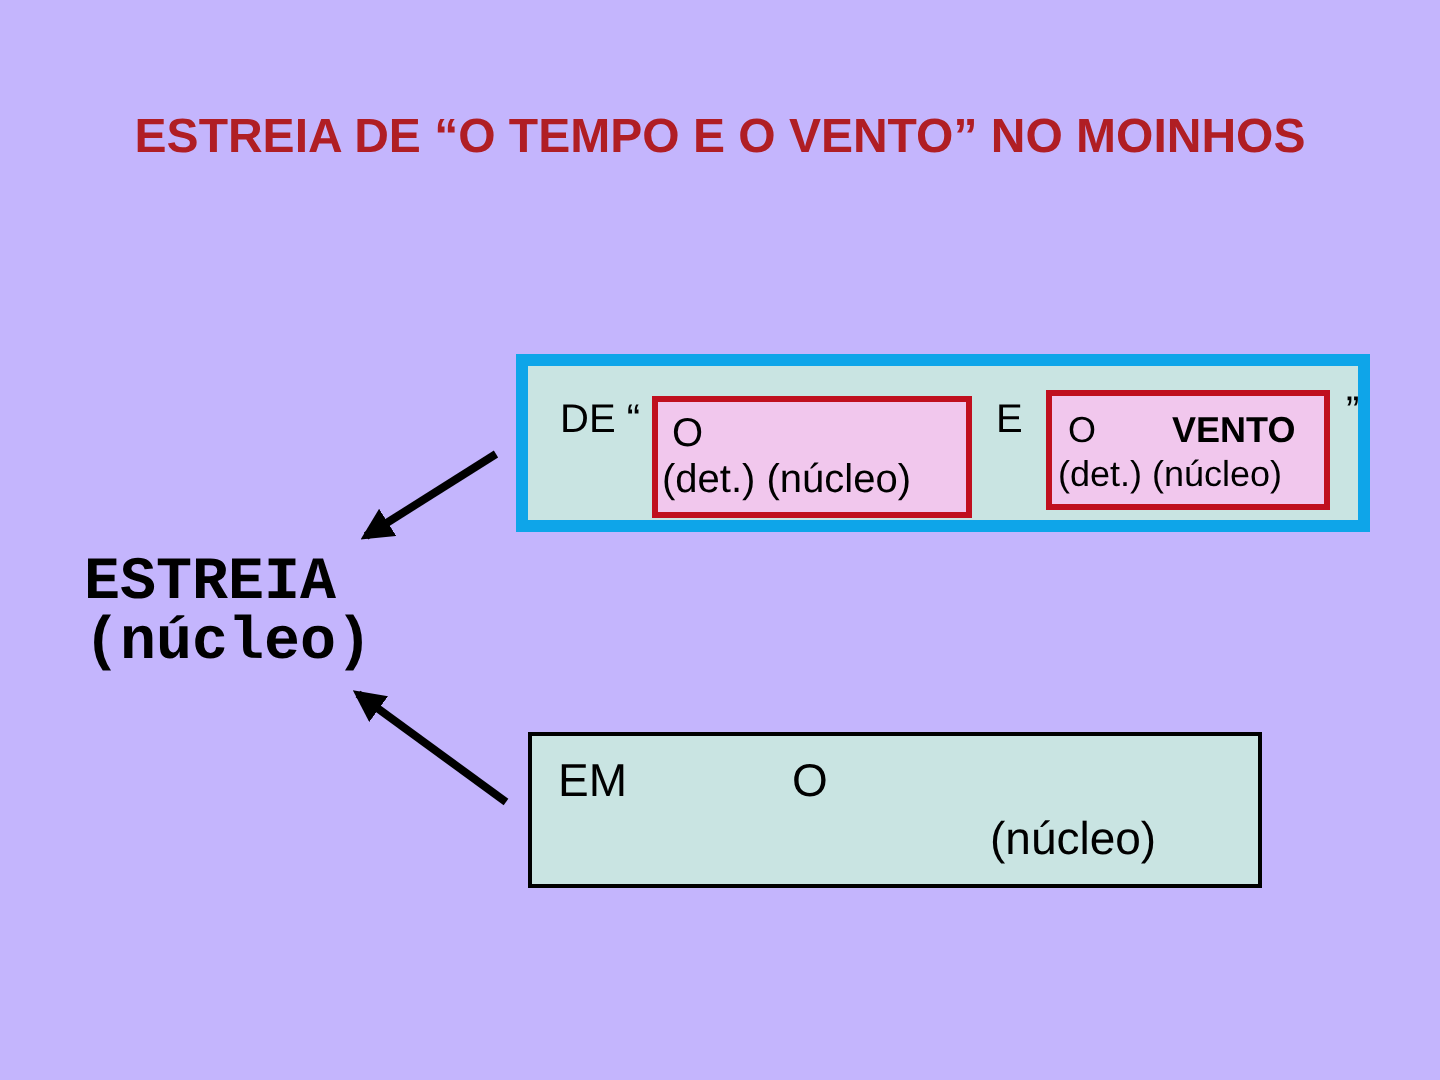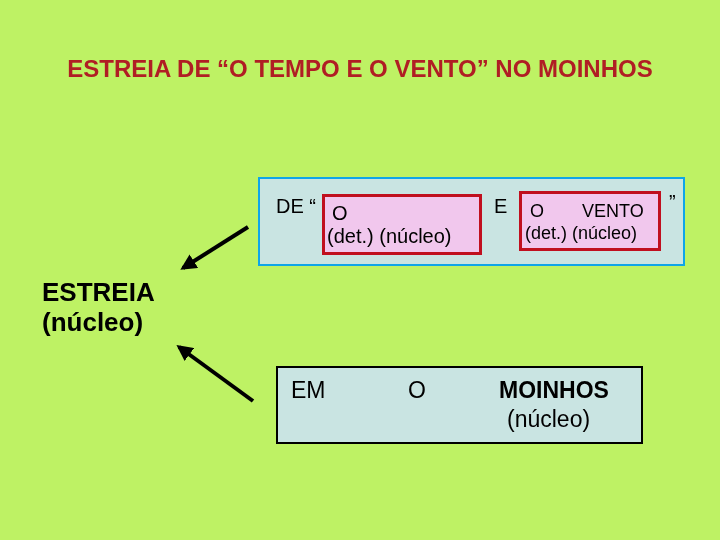--- a/index.html
+++ b/index.html
@@ -1,20 +1,20 @@
 <!DOCTYPE html>
 <html><head>
 <meta charset="utf-8">
 <style>
   html, body { margin: 0; padding: 0; background: #fff; }
   .stage {
     position: relative;
     width: 720px;
     height: 540px;
-    background: #bef264;
+    background: #c4b5fd;
     font-family: "Liberation Sans", sans-serif;
     color: #000;
     overflow: hidden;
   }
 
   
   .slide-title {
     position: absolute;
     left: 0; top: 55px;
     width: 720px;
@@ -25,21 +25,21 @@
     color: #b01e24;
     white-space: nowrap;
   }
 
   
   .top-box {
     position: absolute;
     left: 258px; top: 177px;
     width: 427px; height: 89px;
     background: #c9e4e2;
-    border: 2px solid #0ea5e9;
+    border: 6px solid #0ea5e9;
     box-sizing: border-box;
   }
   .de-prefix {
     position: absolute;
     left: 16px; top: 16px;
     font-size: 20px;
     white-space: pre;
   }
   .pink-box {
     position: absolute;
@@ -52,41 +52,42 @@
   .tempo-box .row1 { padding: 5px 0 0 7px; line-height: 22px; }
   .tempo-box .noun { margin-left: 34px; font-weight: bold; }
   .tempo-box .row2 { padding: 1px 0 0 2px; line-height: 22px; }
   .conj {
     position: absolute;
     left: 234px; top: 16px;
     font-size: 20px;
   }
   .vento-box { left: 259px; top: 12px; width: 142px; height: 60px; font-size: 18px; }
   .vento-box .row1 { padding: 7px 0 0 8px; line-height: 20px; }
-  .vento-box .noun { margin-left: 38px; font-weight: normal; }
+  .vento-box .noun { margin-left: 38px; font-weight: bold; }
   .vento-box .row2 { padding: 2px 0 0 3px; line-height: 20px; }
   .close-quote {
     position: absolute;
     left: 409px; top: 12px;
     font-size: 20px;
   }
 
   
   .estreia-label {
     position: absolute;
     left: 42px; top: 277px;
-    font-size: 26px;
+    font-size: 30px;
     font-weight: bold;
     line-height: 30px;
+    font-family: Liberation Mono, monospace;
   }
 
   
   .bottom-box {
     position: absolute;
-    left: 276px; top: 366px;
+    left: 264px; top: 366px;
     width: 367px; height: 78px;
     background: #c9e4e2;
     border: 2px solid #000;
     box-sizing: border-box;
     font-size: 23px;
   }
   .bottom-box span { position: absolute; white-space: nowrap; }
   .em-prep   { left: 13px;  top: 9px;  }
   .mo-det    { left: 130px; top: 9px;  }
   .mo-noun   { left: 221px; top: 9px;  font-weight: bold; }
@@ -132,21 +133,20 @@
   </div>
 
   <div class="estreia-label">
     <div>ESTREIA</div>
     <div>(núcleo)</div>
   </div>
 
   <div class="bottom-box">
     <span class="em-prep">EM</span>
     <span class="mo-det">O</span>
-    <span class="mo-noun">MOINHOS</span>
     <span class="nuc-role">(núcleo)</span>
   </div>
 
   <svg class="arrows" viewBox="0 0 720 540" xmlns="http://www.w3.org/2000/svg">
     <defs>
       <marker id="ah" viewBox="0 0 10 10" refX="8" refY="5" markerWidth="4" markerHeight="4" orient="auto">
         <path d="M0,0 L10,5 L0,10 z" fill="#000"></path>
       </marker>
     </defs>
     <line x1="248" y1="227" x2="183" y2="268" stroke="#000" stroke-width="4" marker-end="url(#ah)"></line>

